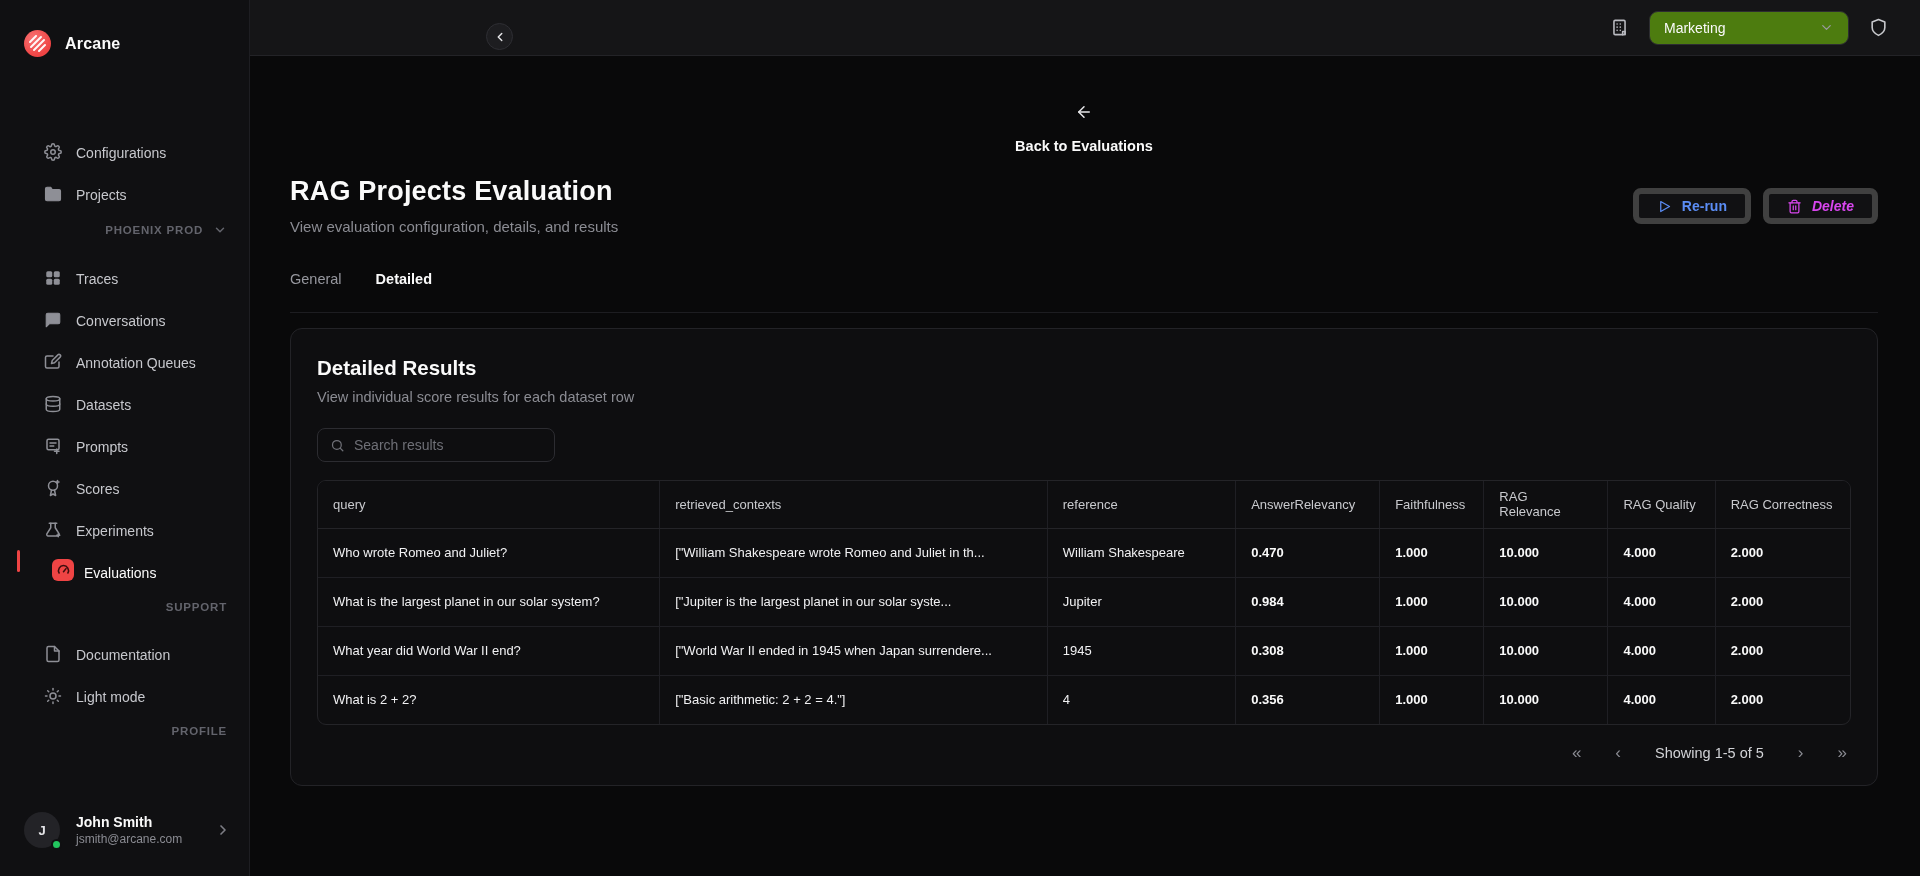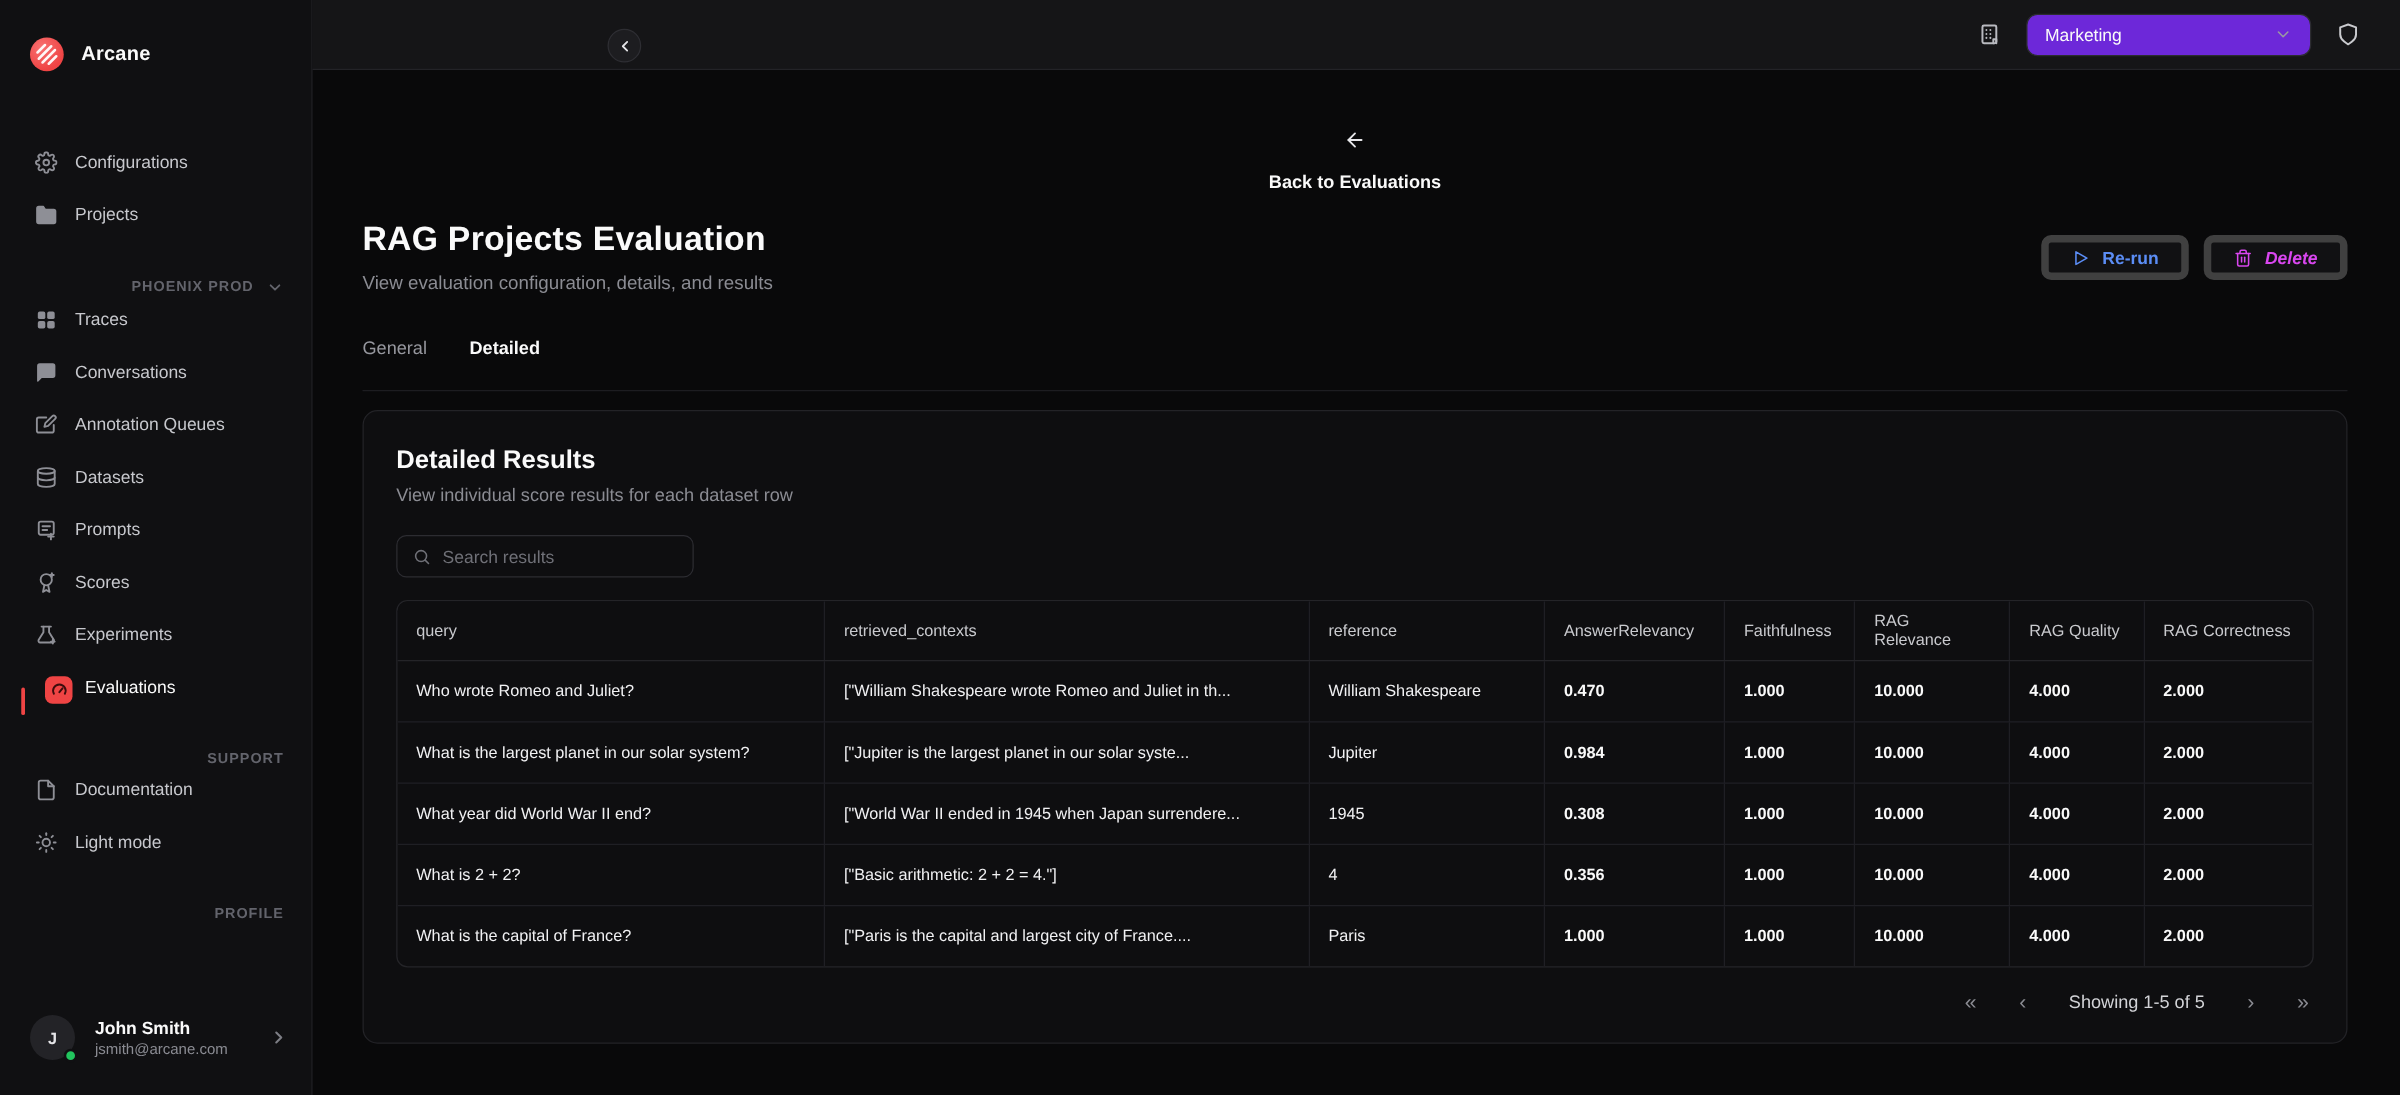--- a/index.html
+++ b/index.html
@@ -20,22 +20,22 @@
   .logo-mark {
     width:27px; height:27px; border-radius:50%;
     background:radial-gradient(circle at 35% 30%, #f87171, #ef4444 70%);
     position:relative; overflow:hidden;
   }
   .logo-mark svg { position:absolute; inset:0; }
   .logo-text { font-size:16px; font-weight:bold; color:#fafafa; letter-spacing:.2px; }
 
   .nav { margin-top:36px; flex:1; }
   .nav-item {
-    height:40px; margin:2px 0; display:flex; align-items:flex-start; gap:14px;
-    padding-left:28px; color:#c7c8cd; font-size:14px; font-weight:500;
+    height:40px; margin:2px 0; display:flex; align-items:flex-end; gap:14px;
+    padding-left:44px; color:#c7c8cd; font-size:14px; font-weight:500;
     cursor:pointer; position:relative;
   }
   .nav-item .ic { width:18px; height:18px; color:#8e8f96; display:flex; align-items:center; justify-content:center; }
   .nav-item.active { color:#fafafa; }
   .nav-item.active::before {
     content:""; position:absolute; left:17px; top:9px; width:3px; height:22px;
     border-radius:2px; background:#ef4444;
   }
   .nav-item.active .tile {
     width:22px; height:22px; border-radius:6px; background:#ef4444;
@@ -77,21 +77,21 @@
 
   
   .main { flex:1; display:flex; flex-direction:column; position:relative; }
   .topbar {
     height:56px; background:#151517; border-bottom:1px solid #232327;
     display:flex; align-items:center; justify-content:flex-end; gap:20px;
     padding-right:32px;
   }
   .org-icon { color:#b9bac0; }
   .workspace-select {
-    width:228px; height:34px; border-radius:9px; background:#6d28d9;
+    width:200px; height:34px; border-radius:9px; background:#4d7c0f;
     border:1px solid #2c2c31; display:flex; align-items:center;
     justify-content:space-between; padding:0 14px; cursor:pointer;
   }
   .workspace-select .label { font-size:14px; font-weight:500; color:#fafafa; }
   .workspace-select .chev { color:#9a9aa1; }
   .shield-btn { color:#c9cace; cursor:pointer; }
 
   .content { flex:1; padding:47px 42px 0 40px; overflow:hidden; }
 
   .back-row { display:flex; align-items:center; gap:17px; cursor:pointer;flex-direction:column; }
@@ -491,30 +491,20 @@
             <tr>
               <td>What is 2 + 2?</td>
               <td>["Basic arithmetic: 2 + 2 = 4."]</td>
               <td>4</td>
               <td class="num">0.356</td>
               <td class="num">1.000</td>
               <td class="num">10.000</td>
               <td class="num">4.000</td>
               <td class="num">2.000</td>
             </tr>
-            <tr>
-              <td>What is the capital of France?</td>
-              <td>["Paris is the capital and largest city of France....</td>
-              <td>Paris</td>
-              <td class="num">1.000</td>
-              <td class="num">1.000</td>
-              <td class="num">10.000</td>
-              <td class="num">4.000</td>
-              <td class="num">2.000</td>
-            </tr>
           </tbody>
         </table>
       </div>
 
       <div class="pagination">
         <span class="pg-btn">«</span>
         <span class="pg-btn">‹</span>
         <span class="pg-label">Showing 1-5 of 5</span>
         <span class="pg-btn">›</span>
         <span class="pg-btn">»</span>

